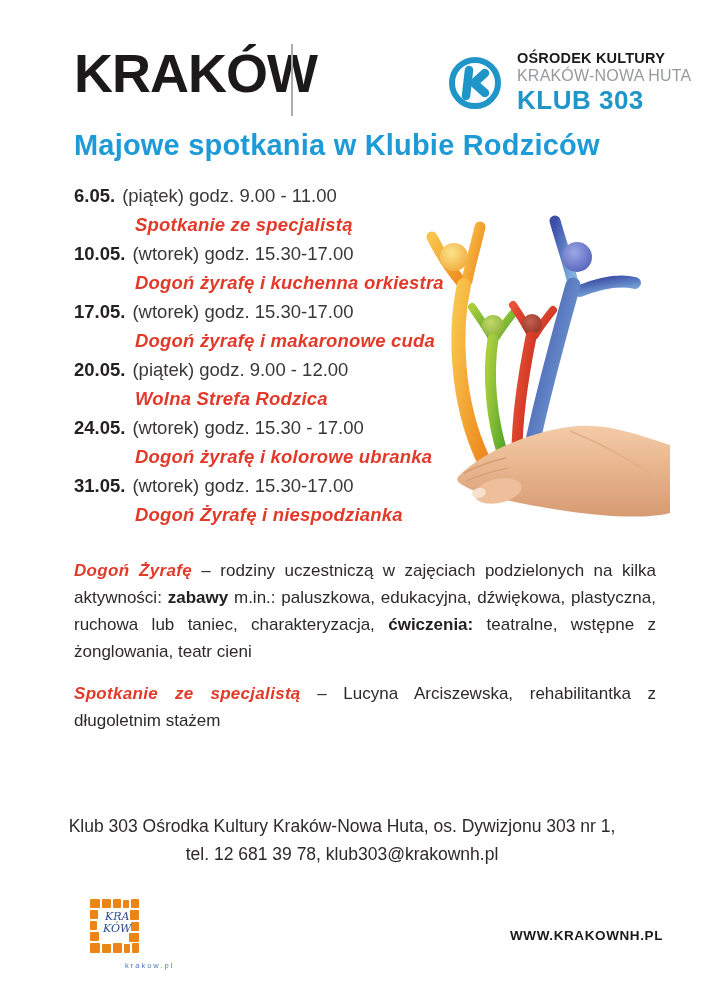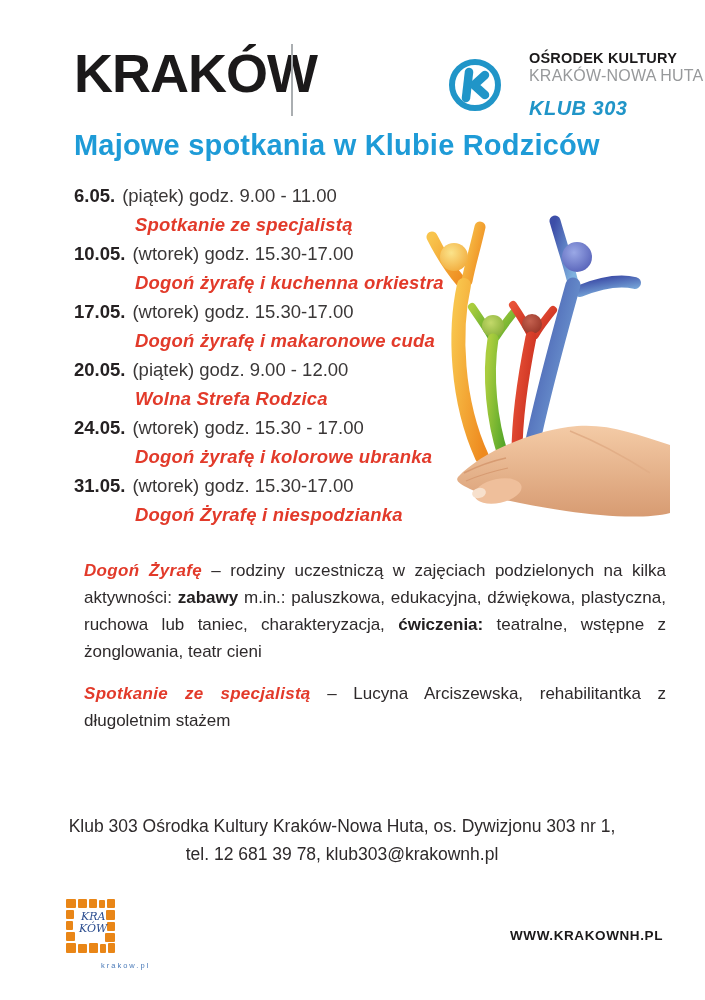--- a/index.html
+++ b/index.html
@@ -11,56 +11,56 @@
   .page{
     position:relative;width:705px;height:1000px;background:#ffffff;margin:0 auto;
     font-family:"Liberation Sans", sans-serif;color:var(--ink);overflow:hidden;
   }
   
   .krakow-wordmark{
     position:absolute;left:74px;top:46px;font-size:54px;font-weight:bold;
     letter-spacing:-1px;color:#1b191a;line-height:1;
   }
   .header-divider{position:absolute;left:291px;top:44px;width:2px;height:72px;background:#aaaeb1;}
-  .klub-logo{position:absolute;left:448px;top:50px;display:flex;gap:27px;align-items:center;}
+  .klub-logo{position:absolute;left:448px;top:50px;display:flex;gap:15px;align-items:center;}
   .klub-icon{width:54px;height:54px;flex:0 0 auto;}
   .klub-text{display:flex;flex-direction:column;line-height:1.12;}
   .klub-line1{font-size:14.5px;font-weight:bold;color:#1b191a;letter-spacing:.2px;}
   .klub-line2{font-size:16px;color:var(--soft-gray);letter-spacing:.2px;margin-top:1px;}
-  .klub-line3{font-size:20px;font-weight:bold;color:var(--brand-blue);letter-spacing:.5px;margin-top:12px;font-style:italic;}
+  .klub-line3{font-size:26px;font-weight:bold;color:var(--brand-blue);letter-spacing:.5px;margin-top:1px;}
   
   .page-title{
     position:absolute;left:74px;top:129px;font-size:29px;font-weight:bold;
     color:var(--accent-blue);letter-spacing:.2px;
   }
   
   .illustration{position:absolute;left:420px;top:205px;width:250px;height:320px;z-index:1;}
   
   .schedule{
     position:absolute;left:74px;top:181px;width:440px;z-index:2;
     font-size:18.5px;line-height:29px;white-space:nowrap;
   }
   .sched-date-line{color:#3a3737;}
   .sched-date-line b{color:#252122;margin-right:7px;}
   .sched-event{
     padding-left:61px;color:var(--flyer-red);font-weight:bold;font-style:italic;letter-spacing:.2px;
   }
   
   .descriptions{
     position:absolute;left:74px;top:557px;width:582px;z-index:2;
-    font-size:17px;line-height:27px;text-align:justify;color:#2e2a2b;margin-left:10px;
+    font-size:17px;line-height:27px;text-align:justify;color:#2e2a2b;
   }
   .descriptions p{margin:0 0 15px;}
   .lead{color:var(--flyer-red);font-weight:bold;font-style:italic;letter-spacing:.3px;}
   .descriptions b{color:#232021;}
   
   .contact{position:absolute;left:0;top:812px;width:684px;text-align:center;
     font-size:17.5px;line-height:28px;color:#2e2a2b;z-index:2;}
   
-  .mosaic-logo{position:absolute;left:66px;top:899px;width:50px;text-align:center;}
+  .mosaic-logo{position:absolute;left:90px;top:899px;width:50px;text-align:center;}
   .mosaic-url{font-size:7.5px;letter-spacing:2px;color:#4A7AB8;margin-top:2px;white-space:nowrap;padding-left:35px;}
   .website{
     position:absolute;right:42px;top:928px;font-size:13.5px;font-weight:bold;
     color:#1b191a;letter-spacing:.6px;
   }
 </style>
 </head>
 <body>
 
 <div class="page">

